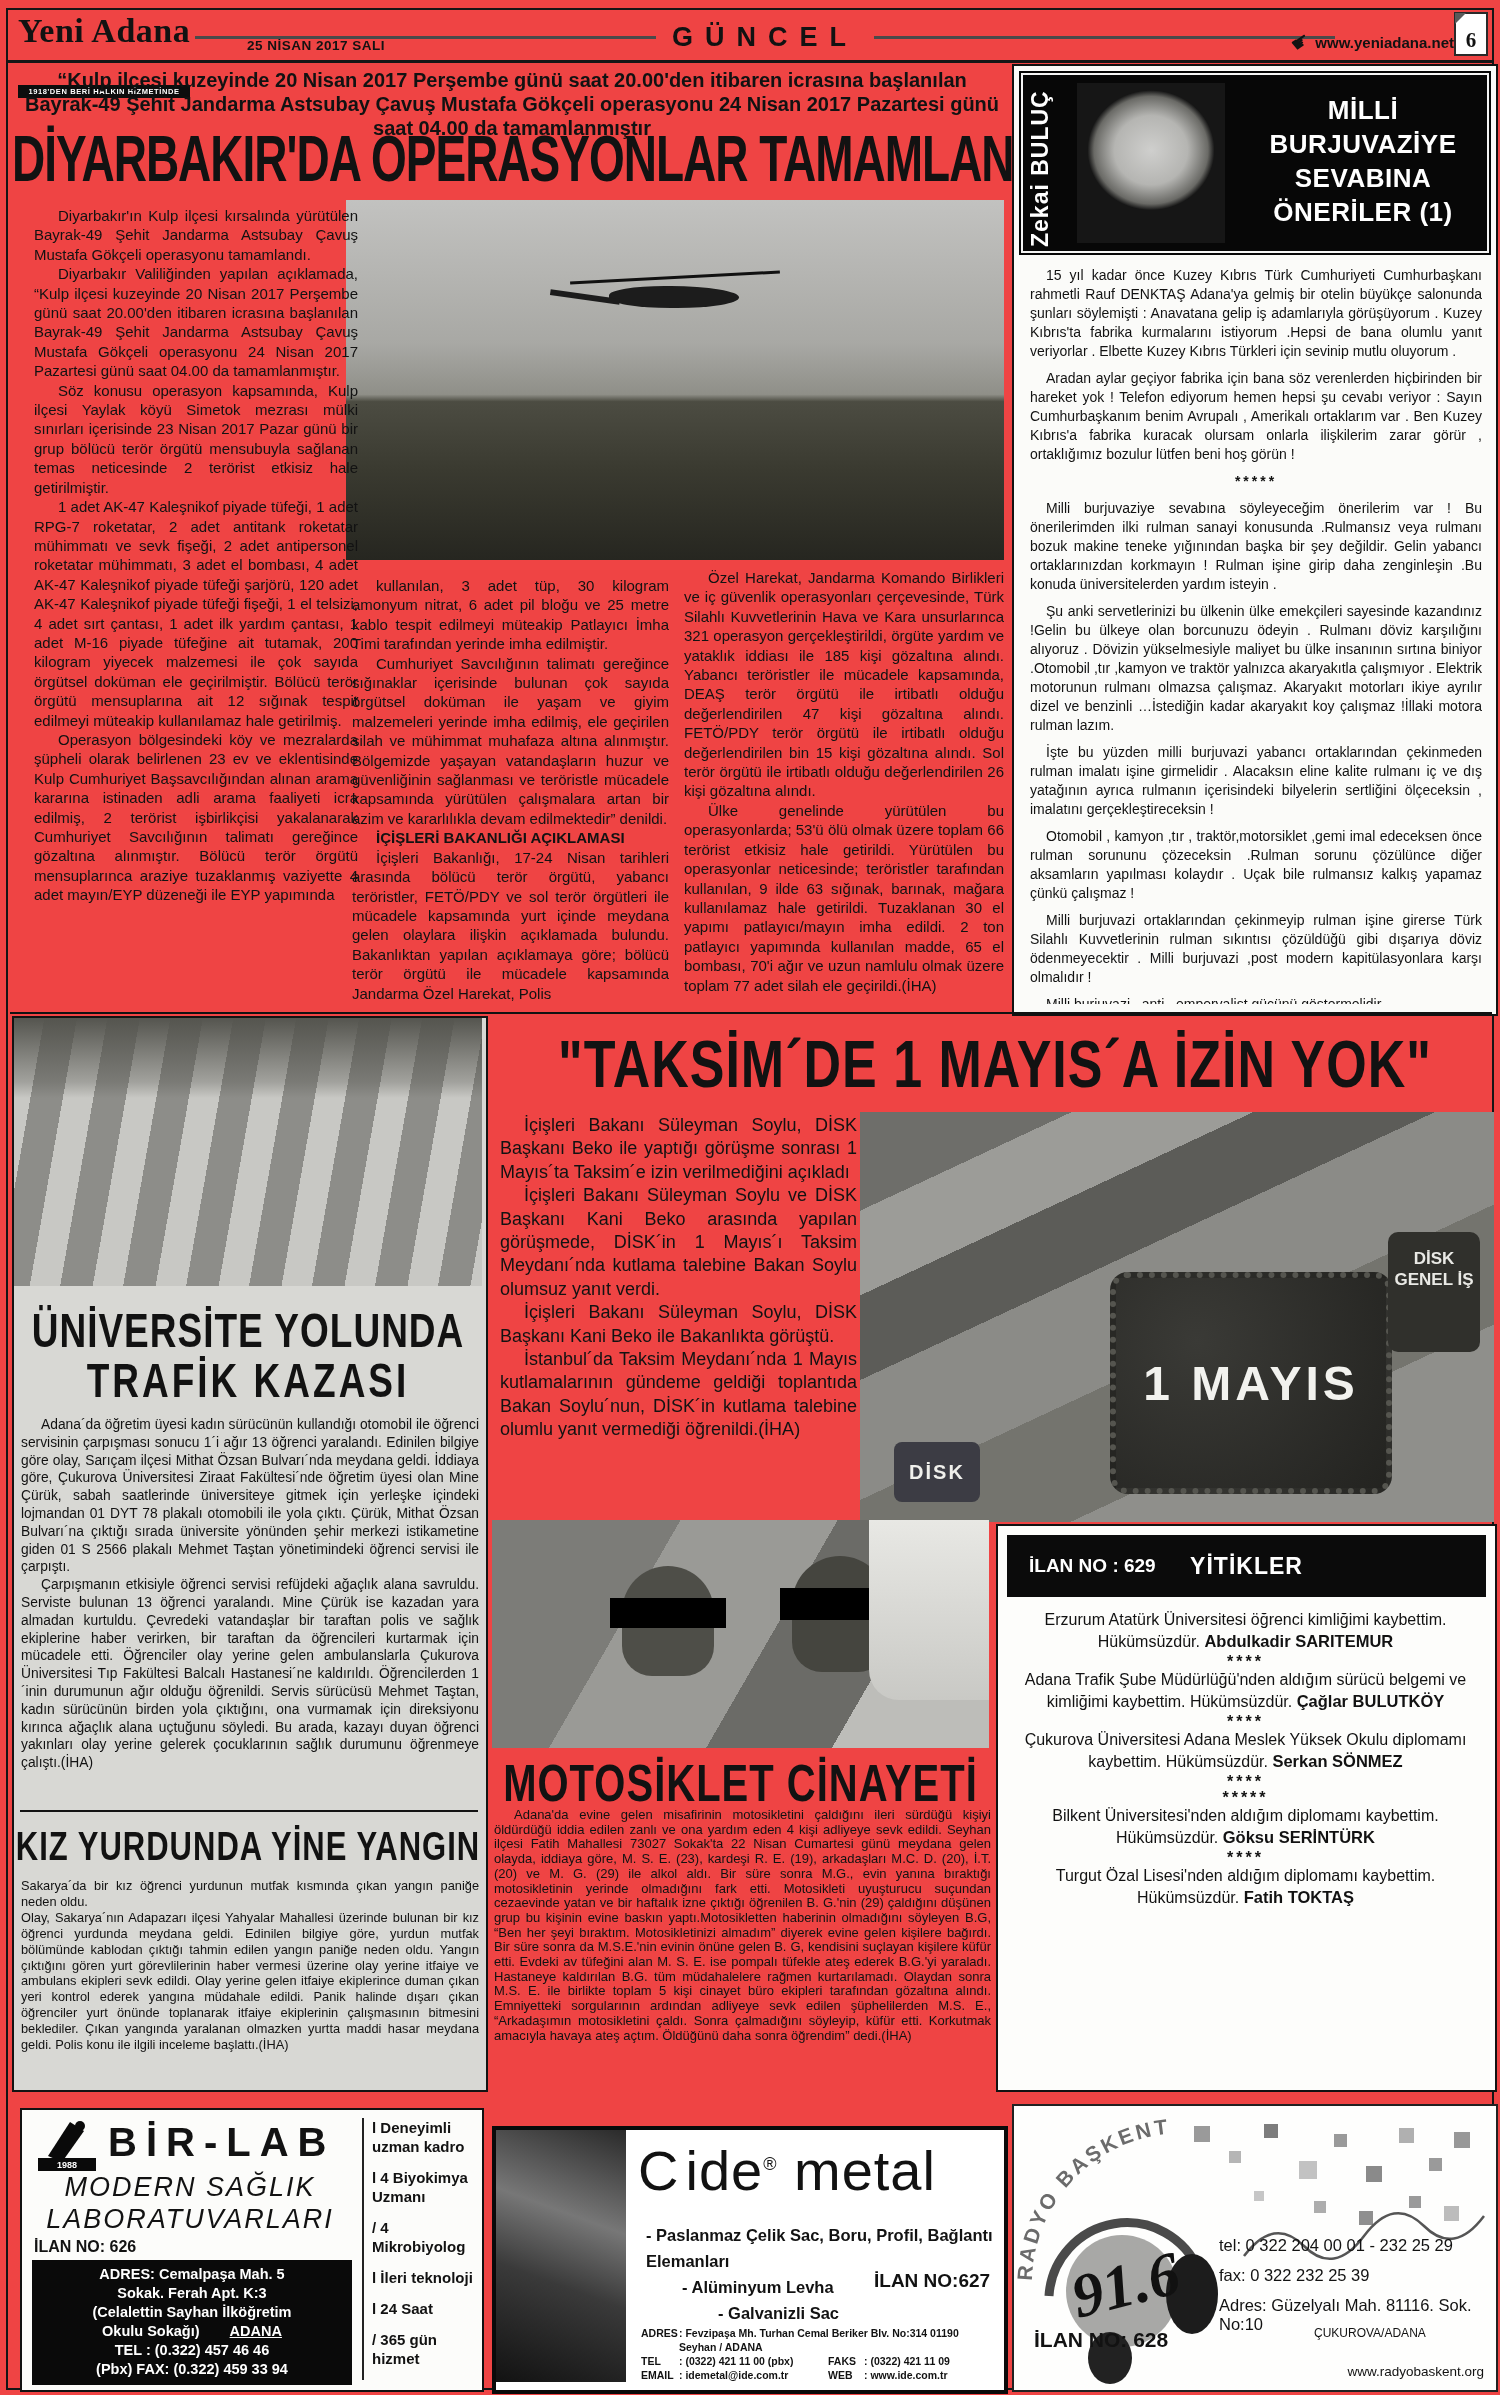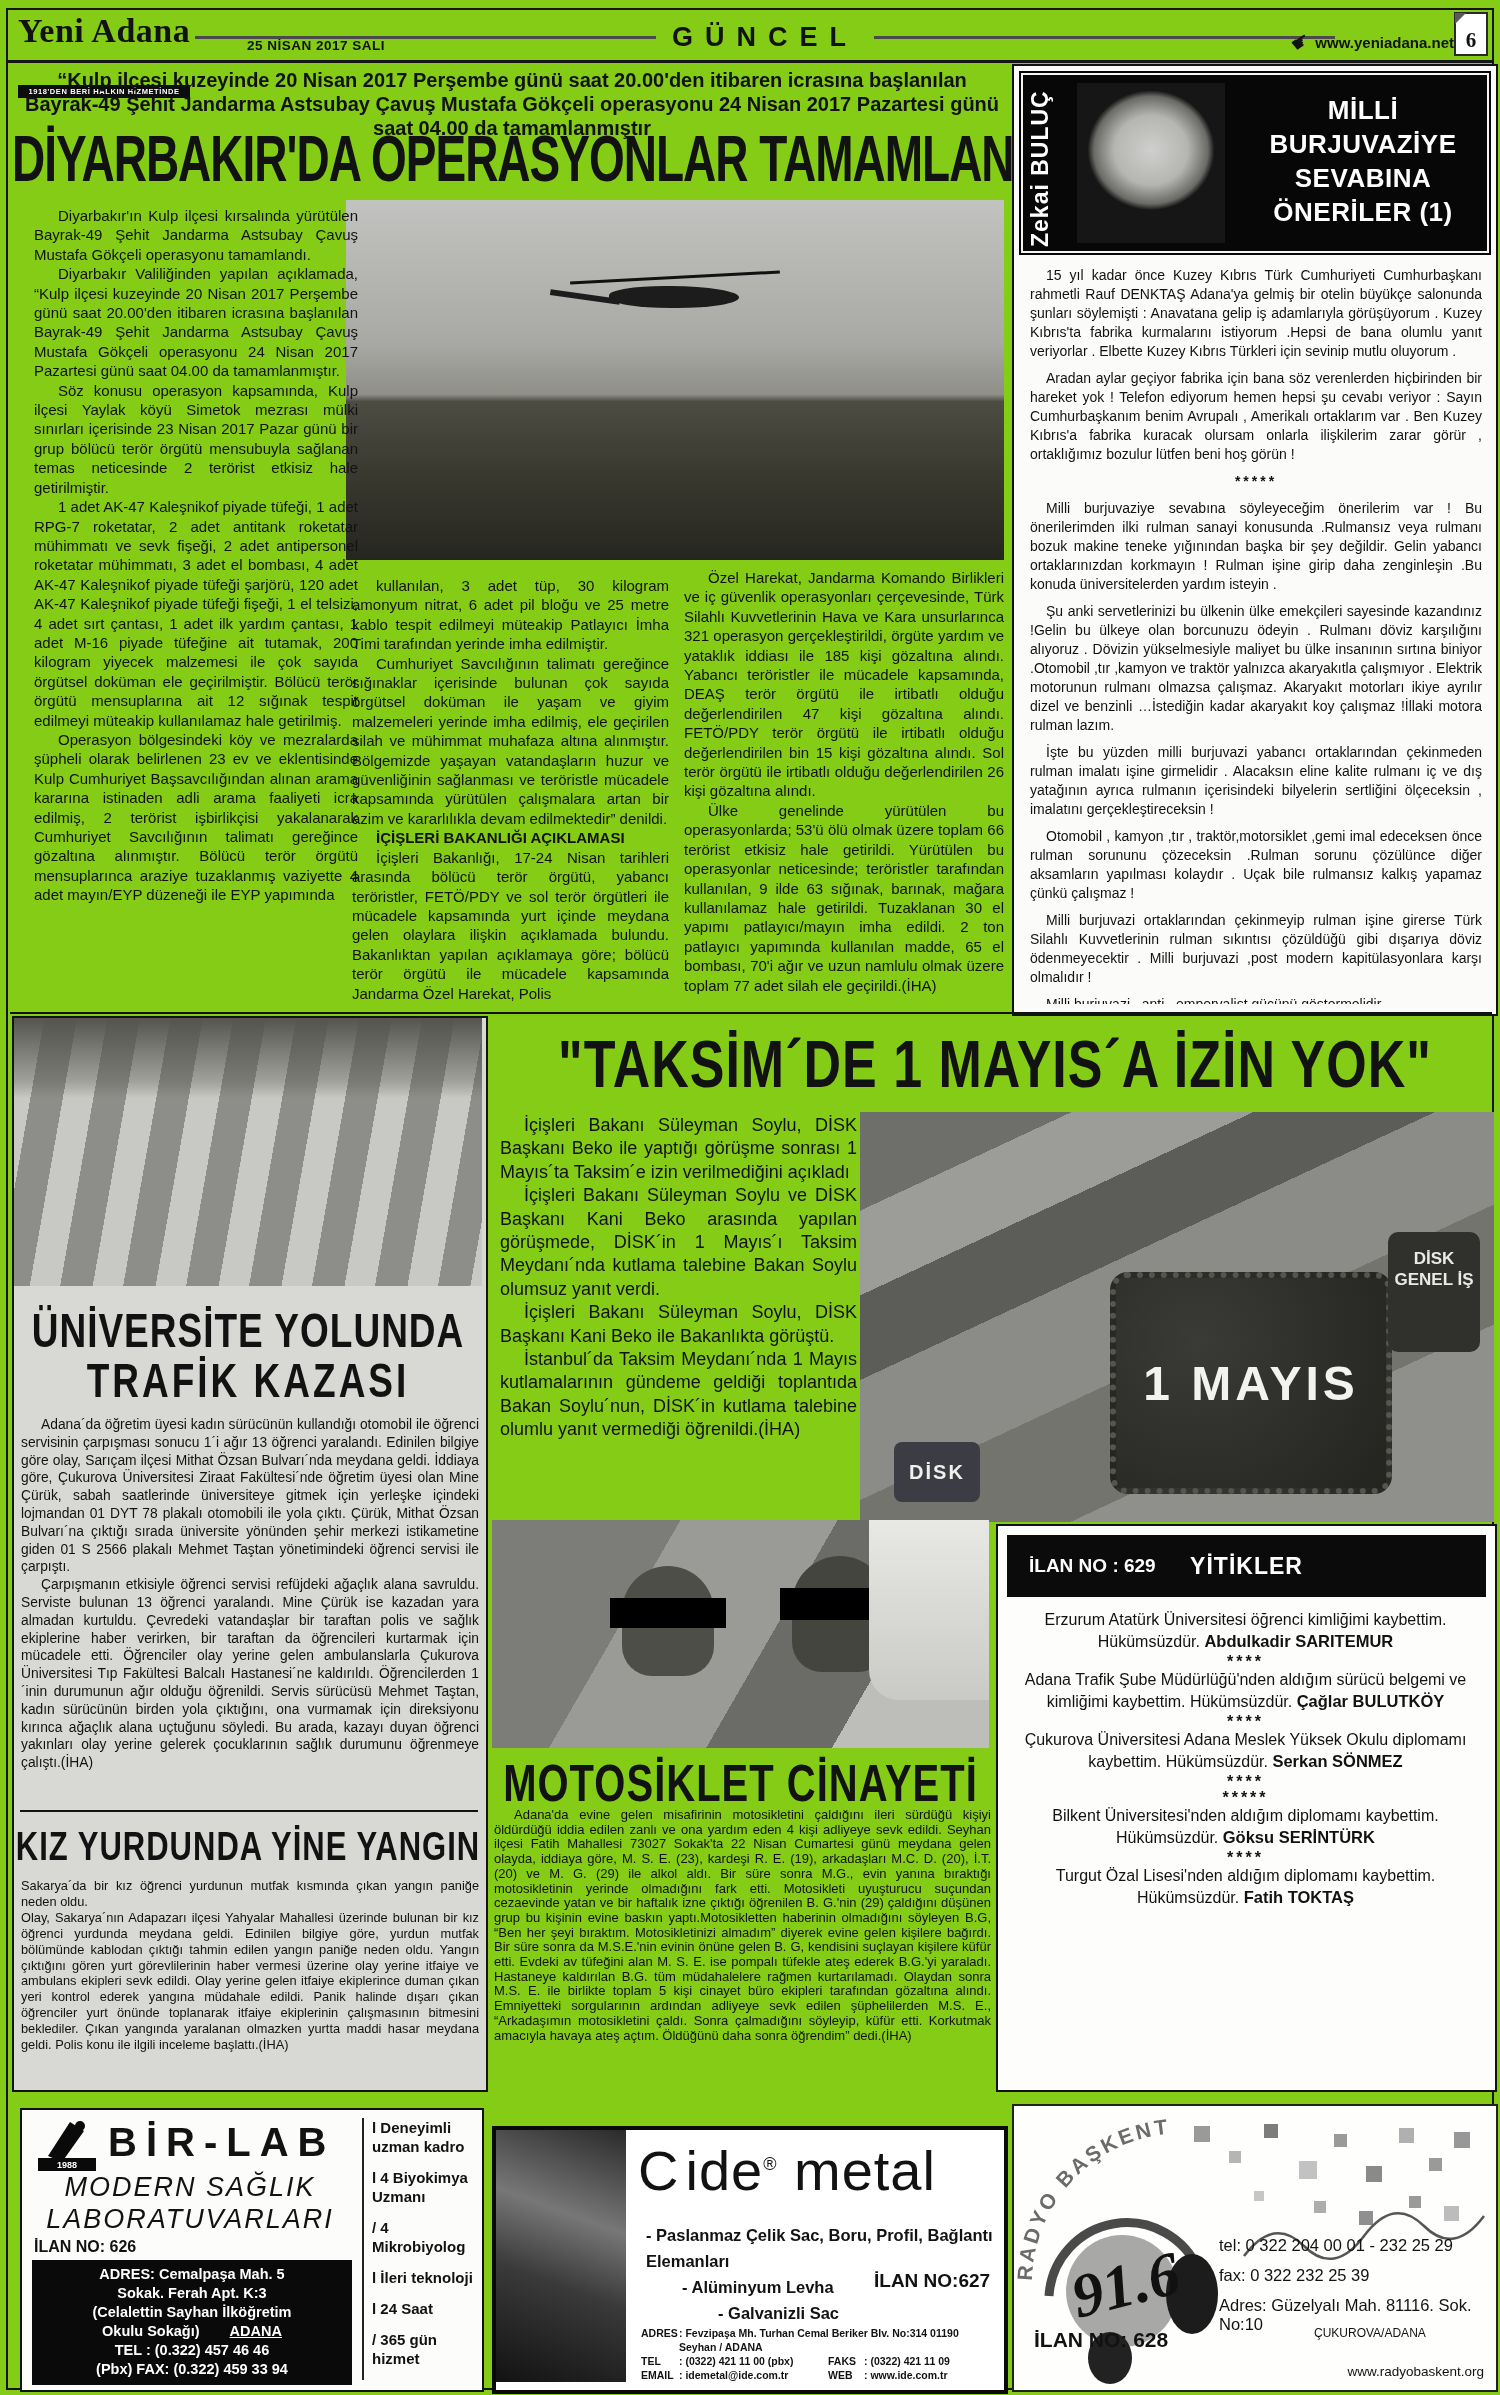--- a/index.html
+++ b/index.html
@@ -1,16 +1,16 @@
 <!DOCTYPE html>
 <html lang="tr"><head>
 <meta charset="utf-8">
 <style>
   html,body{margin:0;padding:0;background:#d8d8d6;}
-  #page{position:relative;width:1500px;height:2395px;background:#84cc16;
+  #page{position:relative;width:1500px;height:2395px;background:#ef4444;
         font-family:"Liberation Sans",sans-serif;color:#121212;overflow:hidden;}
   .abs{position:absolute;}
   .frame{left:6px;top:8px;width:1484px;height:2378px;border:2px solid #151515;pointer-events:none;}
   
   .masthead{left:18px;top:12px;font-family:"Liberation Serif",serif;font-weight:bold;
             font-size:34px;letter-spacing:.5px;}
   .masthead-bar{left:18px;top:49px;width:172px;height:13px;background:#0d0d0d;color:#fff;
                 font-size:7.5px;font-weight:bold;text-align:center;line-height:13px;letter-spacing:.6px;margin-top:36px;}
   .date{left:247px;top:38px;font-size:13.5px;font-weight:bold;letter-spacing:.5px;}
   .guncel-row{left:195px;top:22px;width:1140px;display:flex;align-items:center;gap:16px;}

